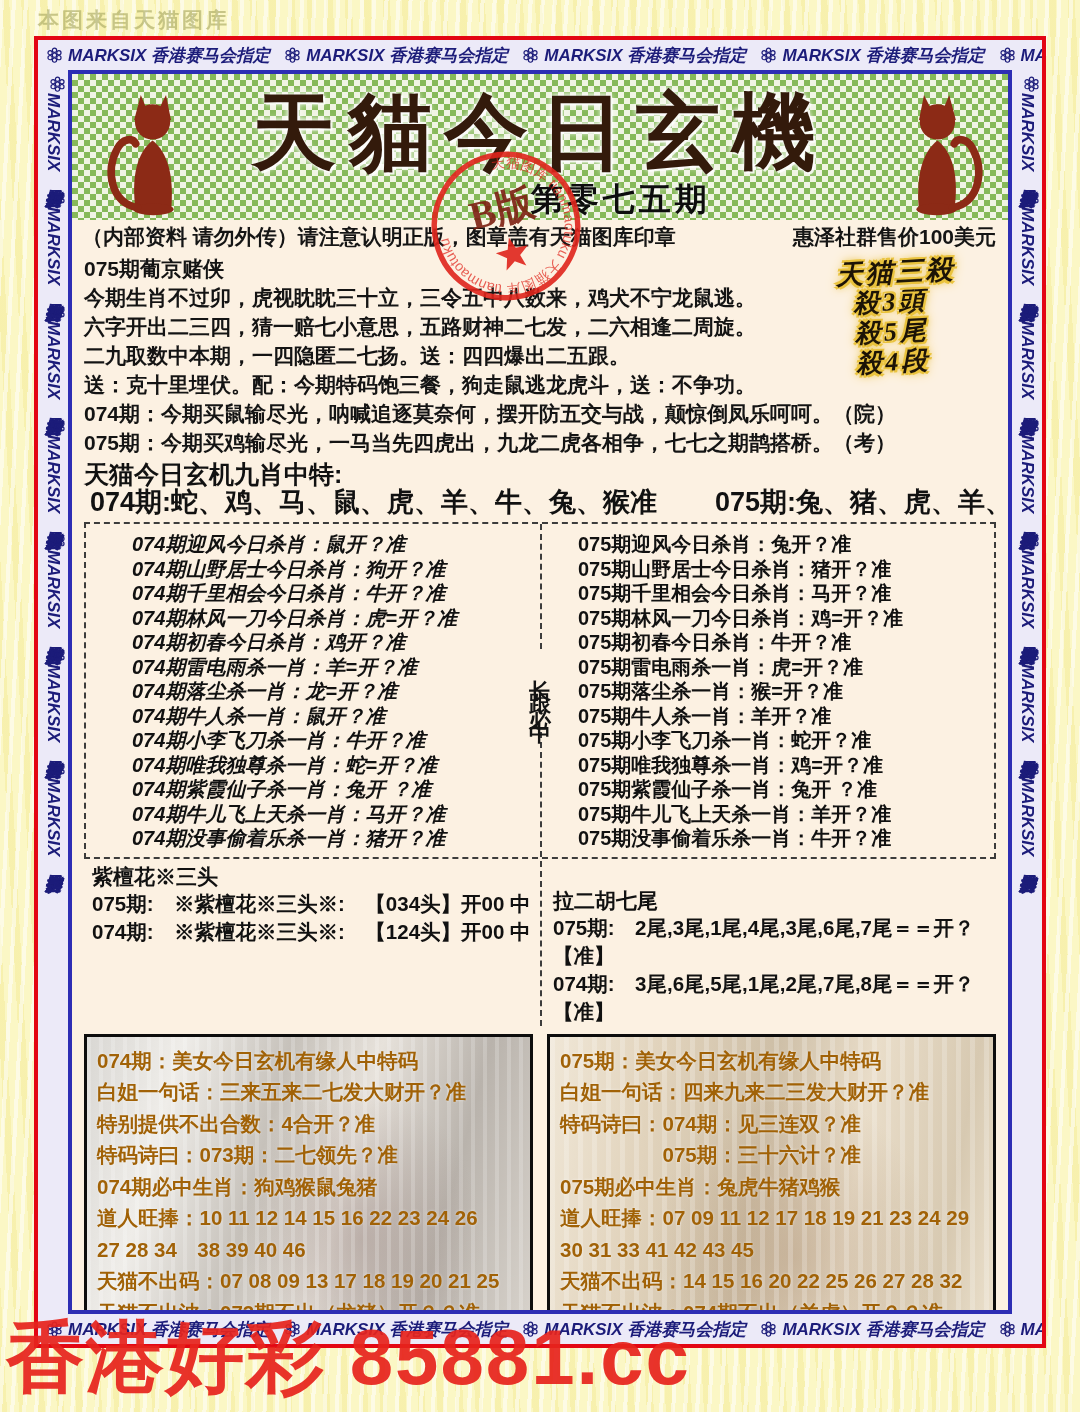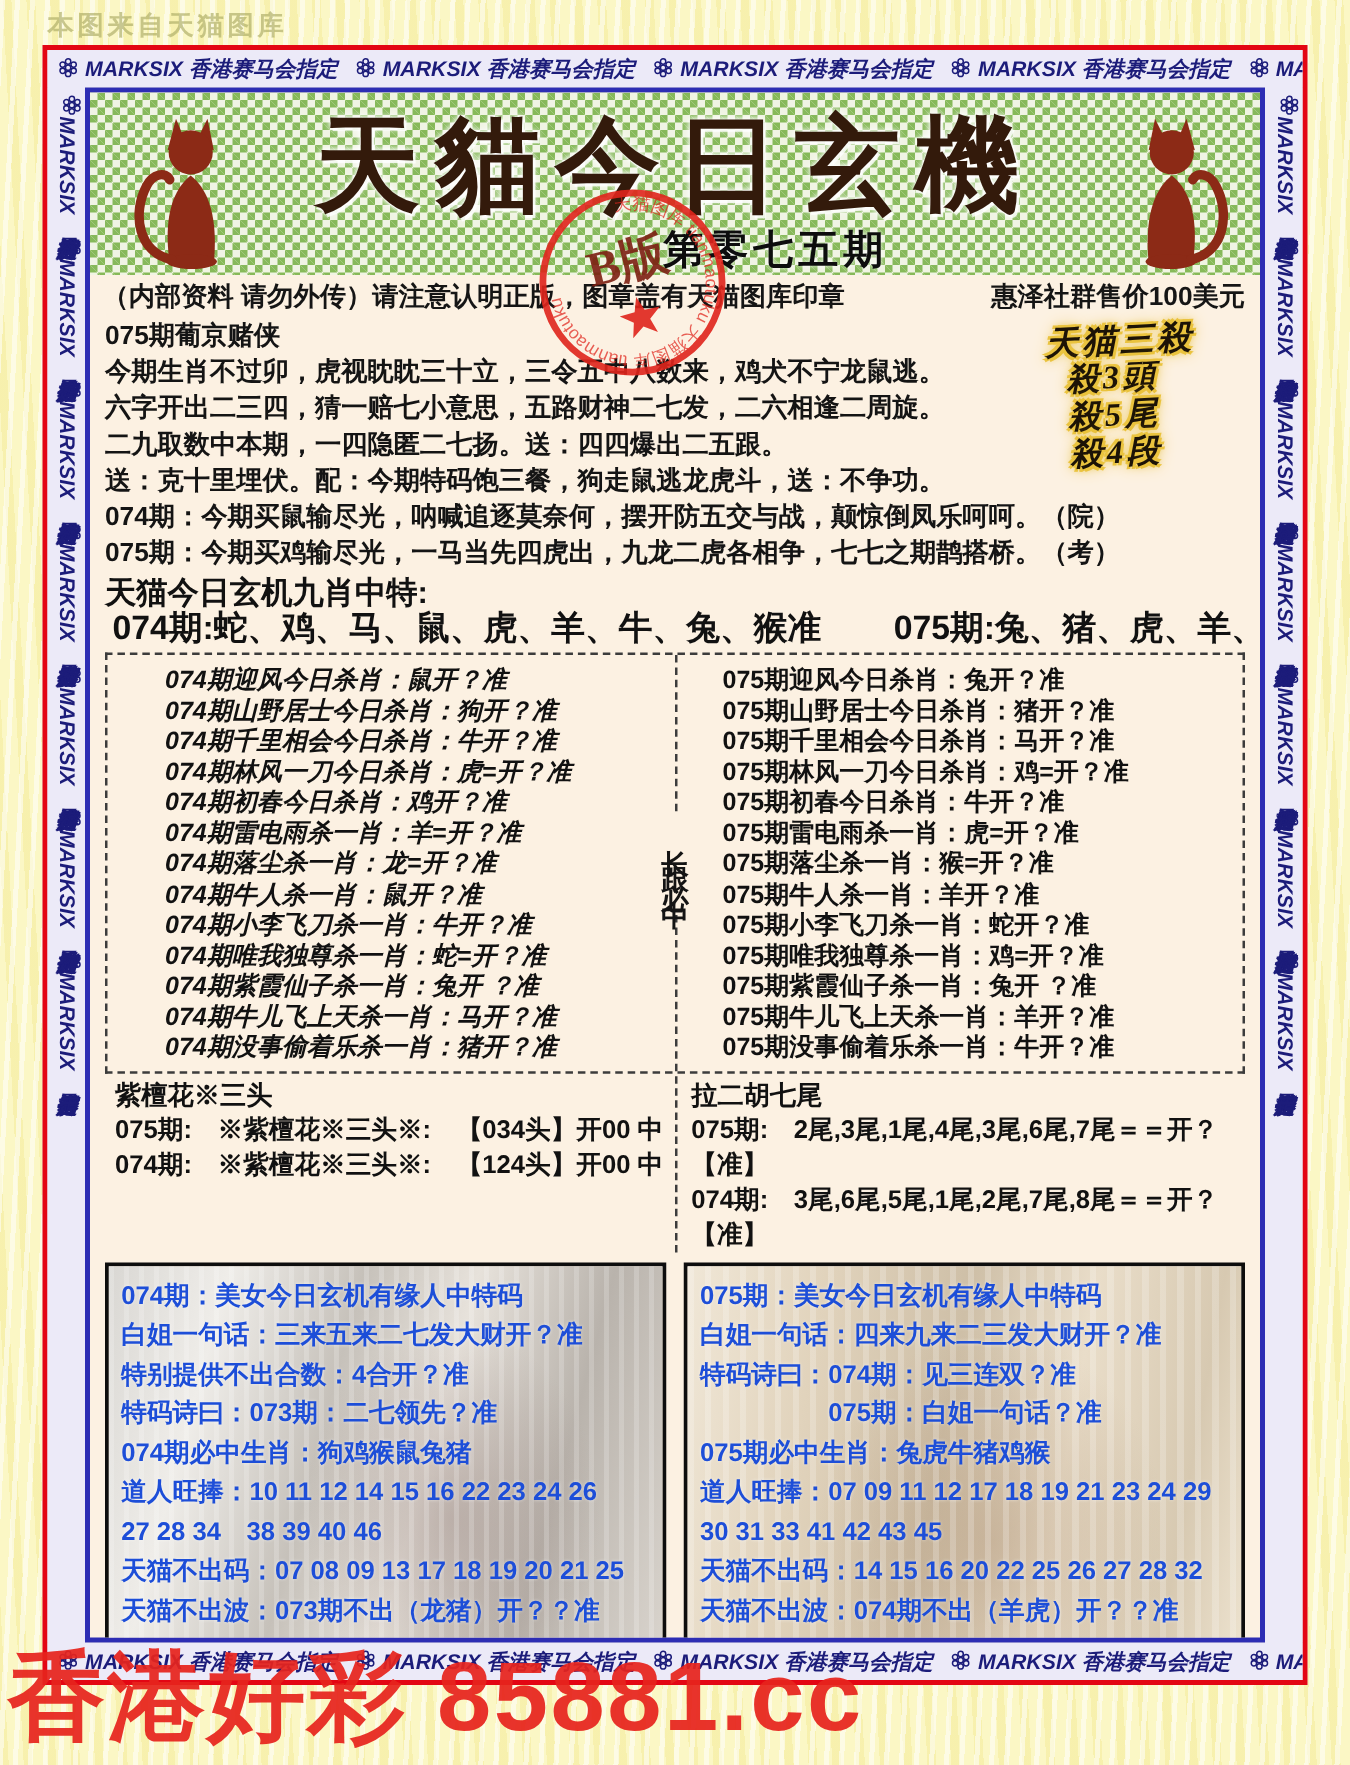--- a/index.html
+++ b/index.html
@@ -97,21 +97,21 @@
   .kill-divider{position:absolute;left:50%;top:0;bottom:0;border-left:2px dashed #3c3c3c;}
   .center-label{
     position:absolute;left:50%;top:50%;transform:translate(-50%,-50%);
     writing-mode:vertical-rl;letter-spacing:14px;font-size:22px;font-weight:700;
     background:#fcf1e2;padding:12px 2px;z-index:2;color:#141414;
   }
   
   .ht{display:flex;position:relative;margin:4px 12px 0 12px;}
   .ht-col{flex:1;position:relative;}
   .ht-col-left{padding-left:8px;}
-  .ht-col-right{padding-left:18px;}
+  .ht-col-right{padding-left:18px;margin-top:24px;}
   .ht-title{font-size:21px;line-height:27px;font-weight:700;}
   .ht-row{font-size:20.5px;line-height:28px;font-weight:700;white-space:pre-wrap;}
   .ht-divider{position:absolute;left:50%;top:-2px;bottom:0;border-left:2px dashed #3c3c3c;}
   
   .photos{display:flex;gap:14px;margin:8px 12px 0 12px;}
   .photo-box{flex:1;border:3px solid #0d0d0d;position:relative;overflow:hidden;
     padding:8px 8px 6px 10px;height:352px;}
   .photo-box::before{content:"";position:absolute;inset:0;z-index:0;}
   .photo-left::before{
     background:
@@ -119,21 +119,21 @@
       radial-gradient(170px 220px at 62% 55%, rgba(150,130,125,.45), rgba(0,0,0,0) 70%),
       linear-gradient(105deg,#d9d7d3 0%,#efede9 18%,#c6c1ba 38%,#e7e2db 55%,#b9b3ac 75%,#ddd8d1 100%);
   }
   .photo-right::before{
     background:
       repeating-linear-gradient(90deg, rgba(255,255,255,.22) 0 5px, rgba(0,0,0,0) 5px 14px),
       radial-gradient(200px 240px at 55% 60%, rgba(170,140,110,.40), rgba(0,0,0,0) 70%),
       linear-gradient(100deg,#f0e7d7 0%,#e1d3bc 22%,#cebfa7 45%,#e9ddc9 65%,#d7c9b1 85%,#f0e6d3 100%);
   }
   .box-line{position:relative;z-index:1;font-size:20.5px;line-height:31.5px;font-weight:700;
-    color:#1d4ed8;white-space:pre-wrap;text-shadow:0 0 3px rgba(255,255,255,.55);}
+    color:#a16207;white-space:pre-wrap;text-shadow:0 0 3px rgba(255,255,255,.55);}
   
   .bottom-watermark{
     position:absolute;left:6px;top:1306px;z-index:50;
     font-size:78px;font-weight:700;color:rgba(230,35,29,.93);
     letter-spacing:2px;white-space:nowrap;
   }
 </style>
 </head>
 <body>
 
@@ -511,21 +511,21 @@
           <div class="box-line">074期必中生肖：狗鸡猴鼠兔猪</div>
           <div class="box-line">道人旺捧：10 11 12 14 15 16 22 23 24 26</div>
           <div class="box-line">27 28 34　38 39 40 46</div>
           <div class="box-line">天猫不出码：07 08 09 13 17 18 19 20 21 25</div>
           <div class="box-line">天猫不出波：073期不出（龙猪）开？？准</div>
         </div>
       <div class="photo-box photo-right">
           <div class="box-line">075期：美女今日玄机有缘人中特码</div>
           <div class="box-line">白姐一句话：四来九来二三发大财开？准</div>
           <div class="box-line">特码诗曰：074期：见三连双？准</div>
-          <div class="box-line">　　　　　075期：白姐一句话？准</div>
+          <div class="box-line">　　　　　075期：三十六计？准</div>
           <div class="box-line">075期必中生肖：兔虎牛猪鸡猴</div>
           <div class="box-line">道人旺捧：07 09 11 12 17 18 19 21 23 24 29</div>
           <div class="box-line">30 31 33 41 42 43 45</div>
           <div class="box-line">天猫不出码：14 15 16 20 22 25 26 27 28 32</div>
           <div class="box-line">天猫不出波：074期不出（羊虎）开？？准</div>
         </div>
     </div>
 
   </div>
 </div>

